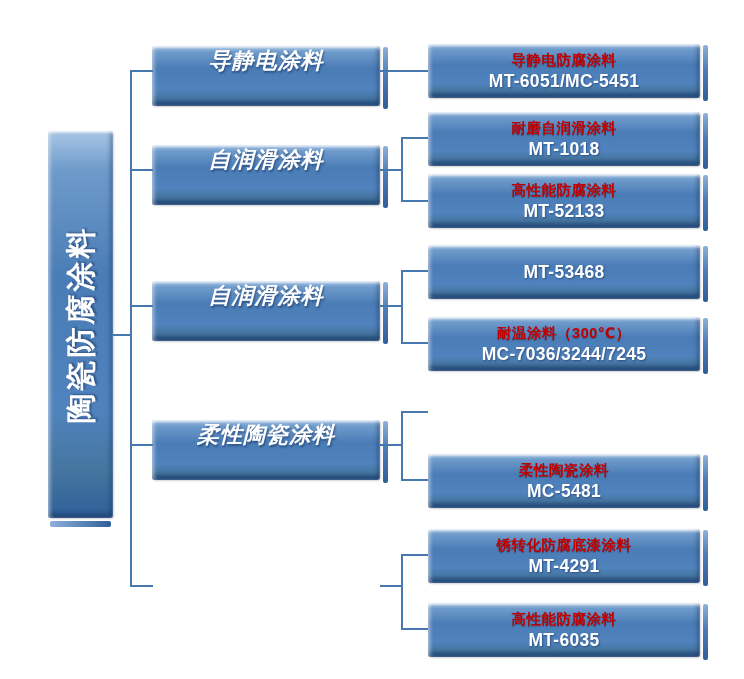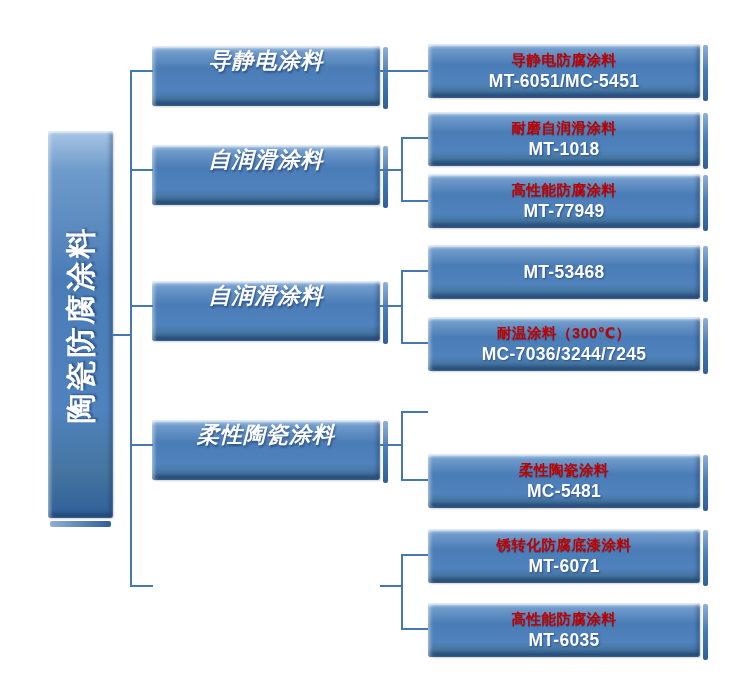--- a/index.html
+++ b/index.html
@@ -96,36 +96,36 @@
   <div class="box leaf" id="leaf0">
     <span class="title">导静电防腐涂料</span>
     <span class="code">MT-6051/MC-5451</span>
   </div>
   <div class="box leaf" id="leaf1">
     <span class="title">耐磨自润滑涂料</span>
     <span class="code">MT-1018</span>
   </div>
   <div class="box leaf" id="leaf2">
     <span class="title">高性能防腐涂料</span>
-    <span class="code">MT-77949</span>
+    <span class="code">MT-52133</span>
   </div>
   <div class="box leaf" id="leaf3">
     <span class="code">MT-53468</span>
   </div>
   <div class="box leaf" id="leaf4">
     <span class="title">耐温涂料（300℃）</span>
     <span class="code">MC-7036/3244/7245</span>
   </div>
   <div class="box leaf" id="leaf6">
     <span class="title">柔性陶瓷涂料</span>
     <span class="code">MC-5481</span>
   </div>
   <div class="box leaf" id="leaf7">
     <span class="title">锈转化防腐底漆涂料</span>
-    <span class="code">MT-6071</span>
+    <span class="code">MT-4291</span>
   </div>
   <div class="box leaf" id="leaf8">
     <span class="title">高性能防腐涂料</span>
     <span class="code">MT-6035</span>
   </div>
 
   <div class="h" id="lt"></div>
   <div class="v" id="sp"></div>
   <div class="h" id="s0"></div>
   <div class="h" id="s1"></div>

